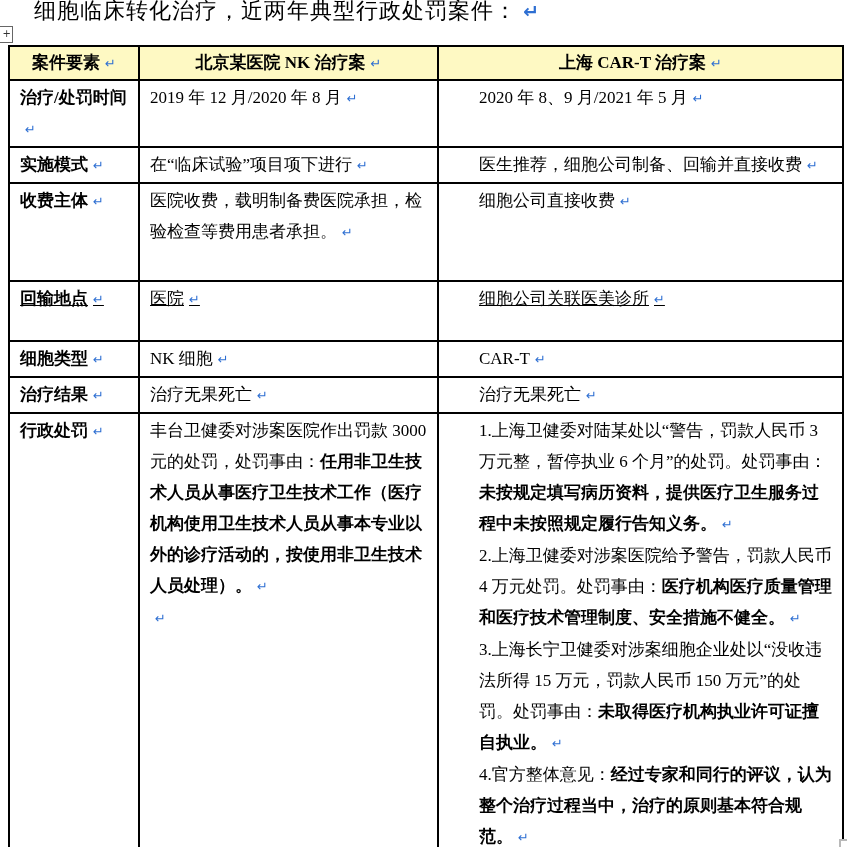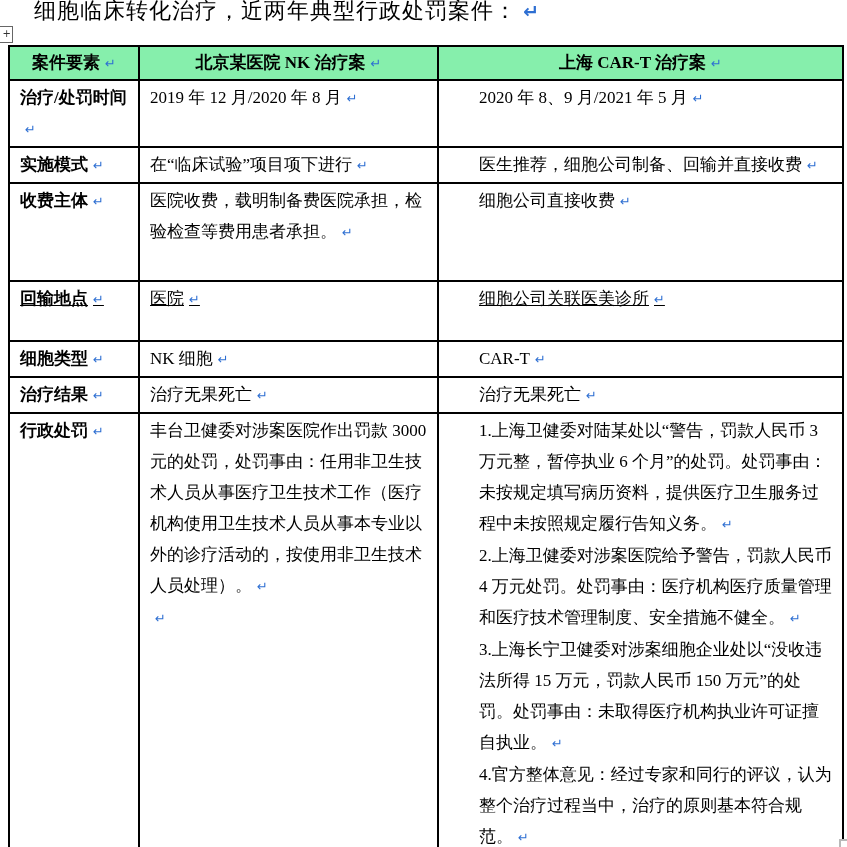--- a/index.html
+++ b/index.html
@@ -31,27 +31,27 @@
   table.case-table {
     position:absolute; left:8px; top:45px; width:834px;
     border-collapse:collapse; table-layout:fixed;
   }
   .case-table th, .case-table td {
     border:2px solid #000; vertical-align:top;
     font-size:17px; line-height:31px; padding:1px 8px 1px 10px;
     word-break:break-all;
   }
   .case-table th {
-    background:#86efac; font-weight:bold; text-align:center;
+    background:#fef9c3; font-weight:bold; text-align:center;
     line-height:27px; padding:2px 2px; word-break:keep-all;
   }
   td.label-cell { font-weight:bold; }
   td.last-cell { position:relative;padding-left:40px; }
   .para { min-height:31px; }
-  .b { font-weight:normal; }
+  .b { font-weight:bold; }
   .cellmark {
     color:#2e6fd2; font-family:"DejaVu Sans",sans-serif;
     font-size:13px; margin-left:5px; font-weight:normal;
   }
   
   tbody tr:nth-child(1) td { height:60px;border-radius:23px; }
   tbody tr:nth-child(3) td { height:94px; }
   tbody tr:nth-child(4) td { height:56px;text-decoration:underline; }
   tbody tr:nth-child(8) td { height:385px; }
 </style>

